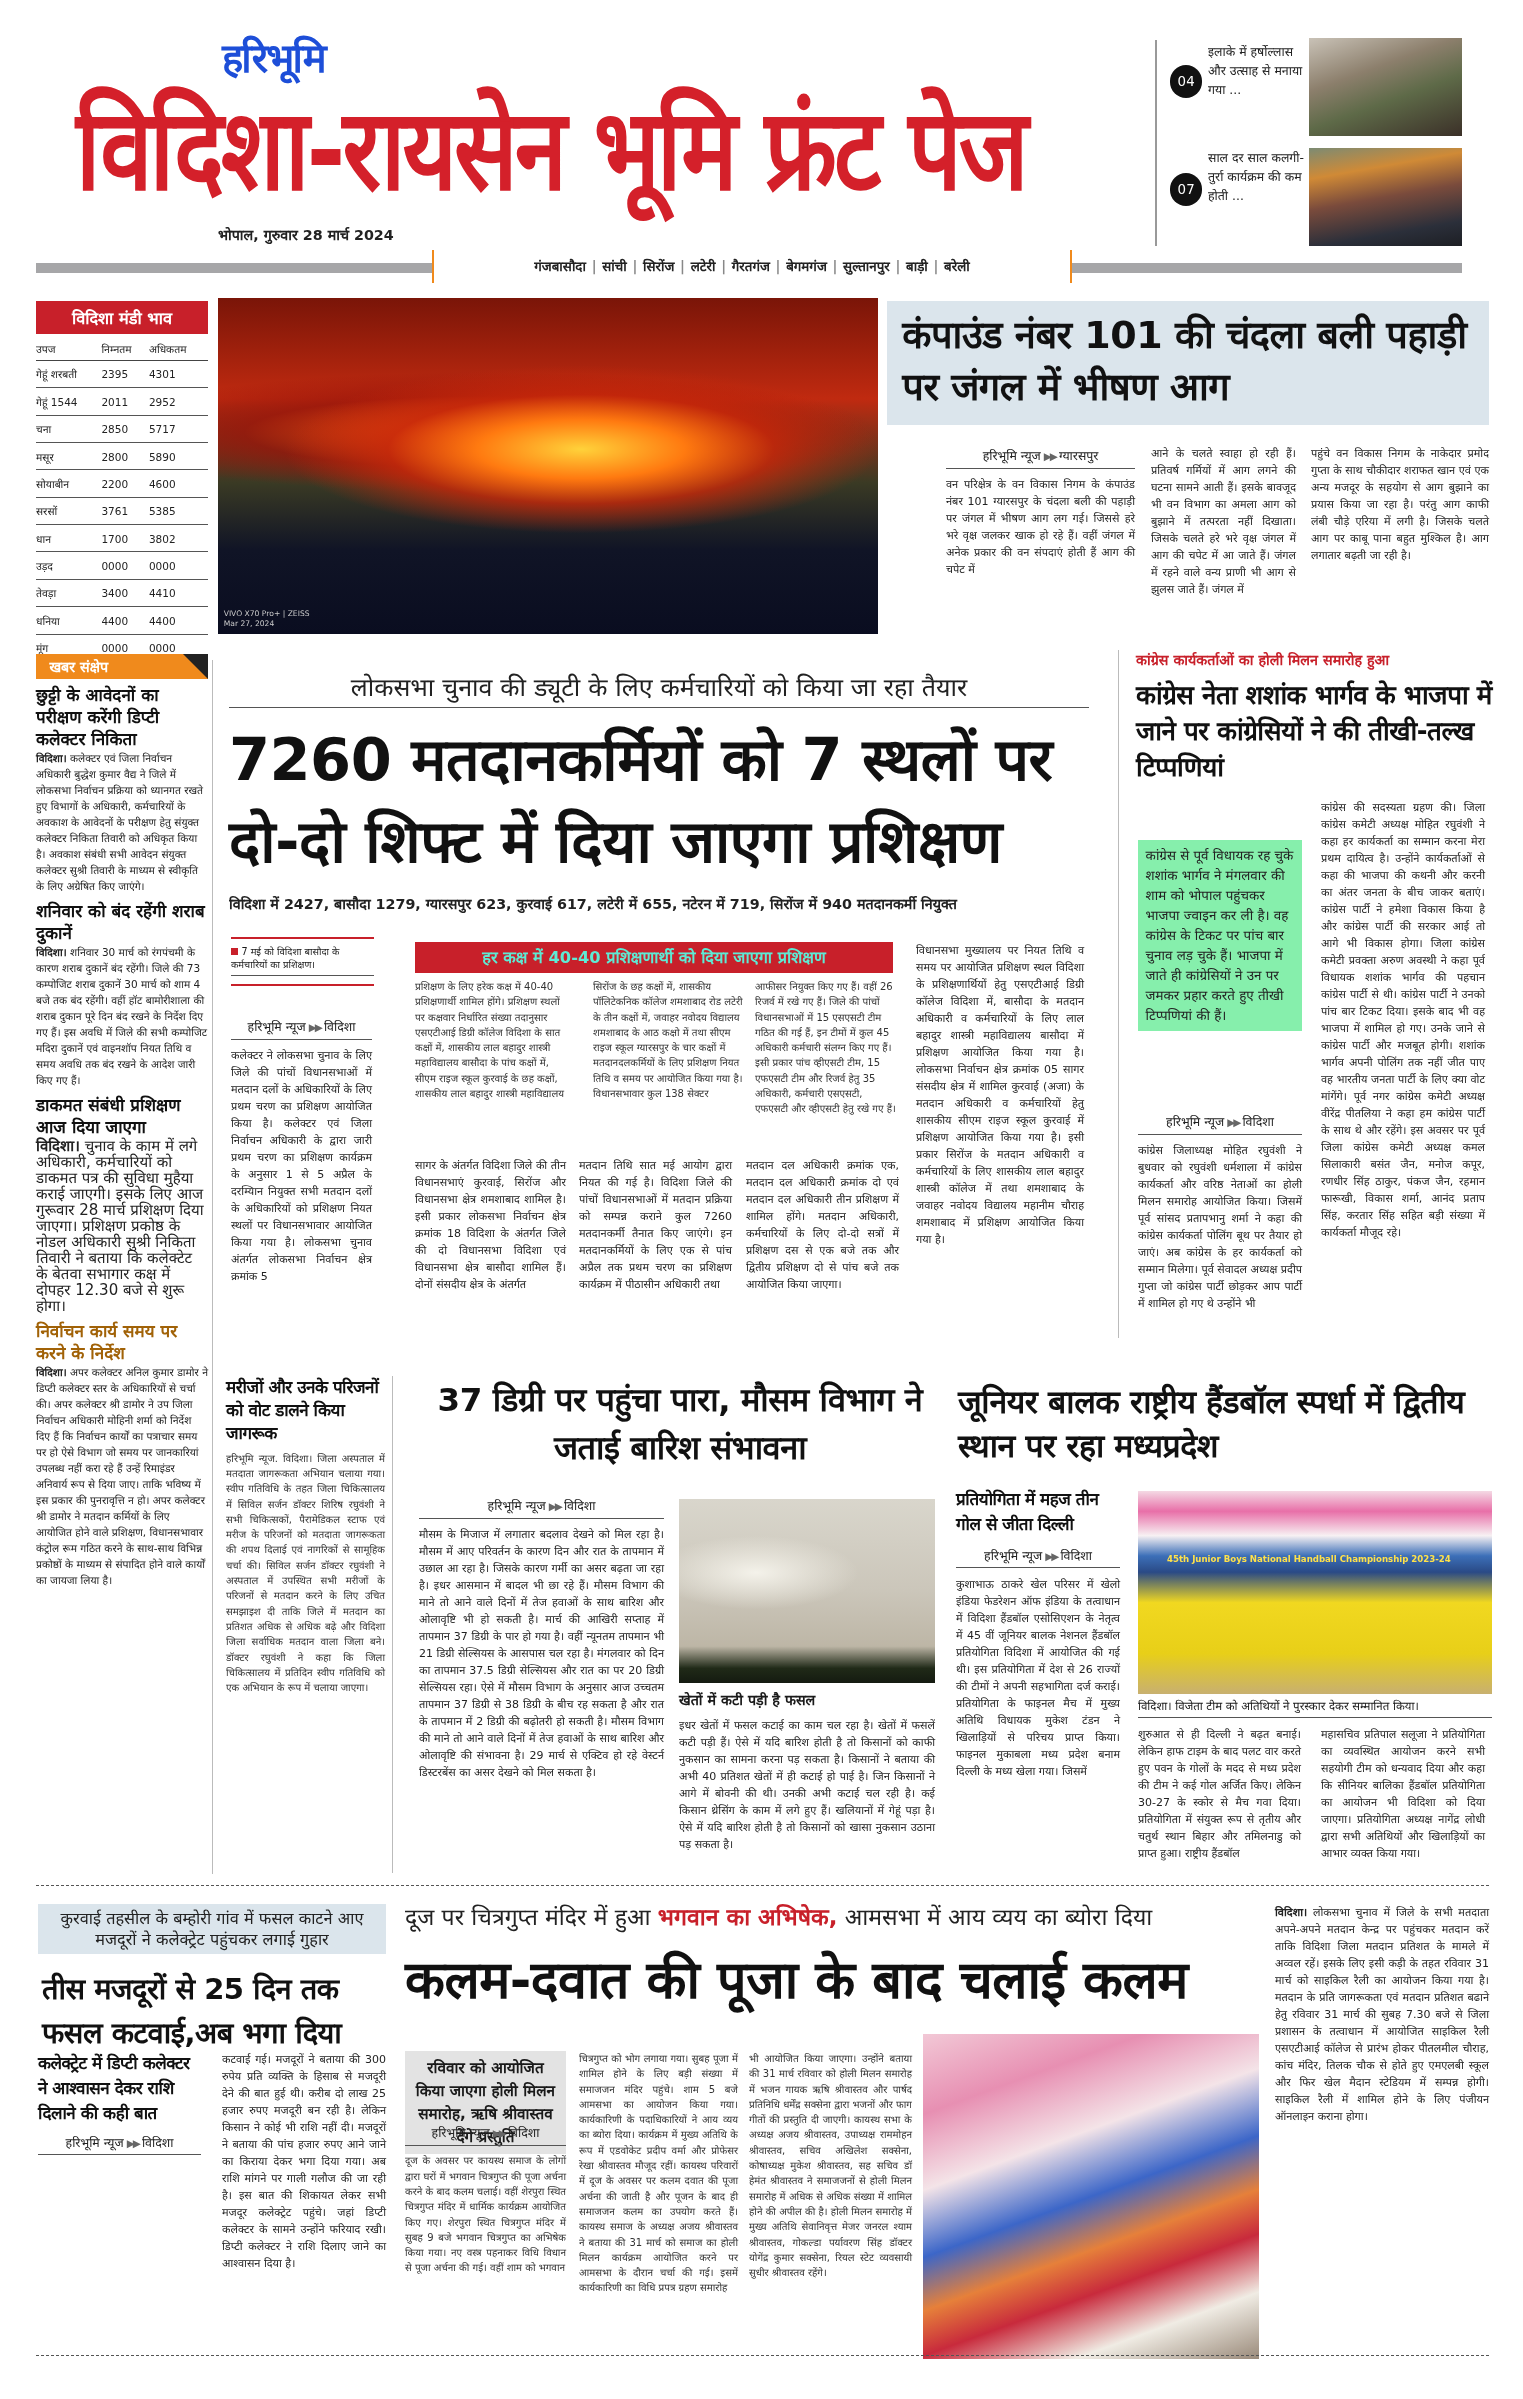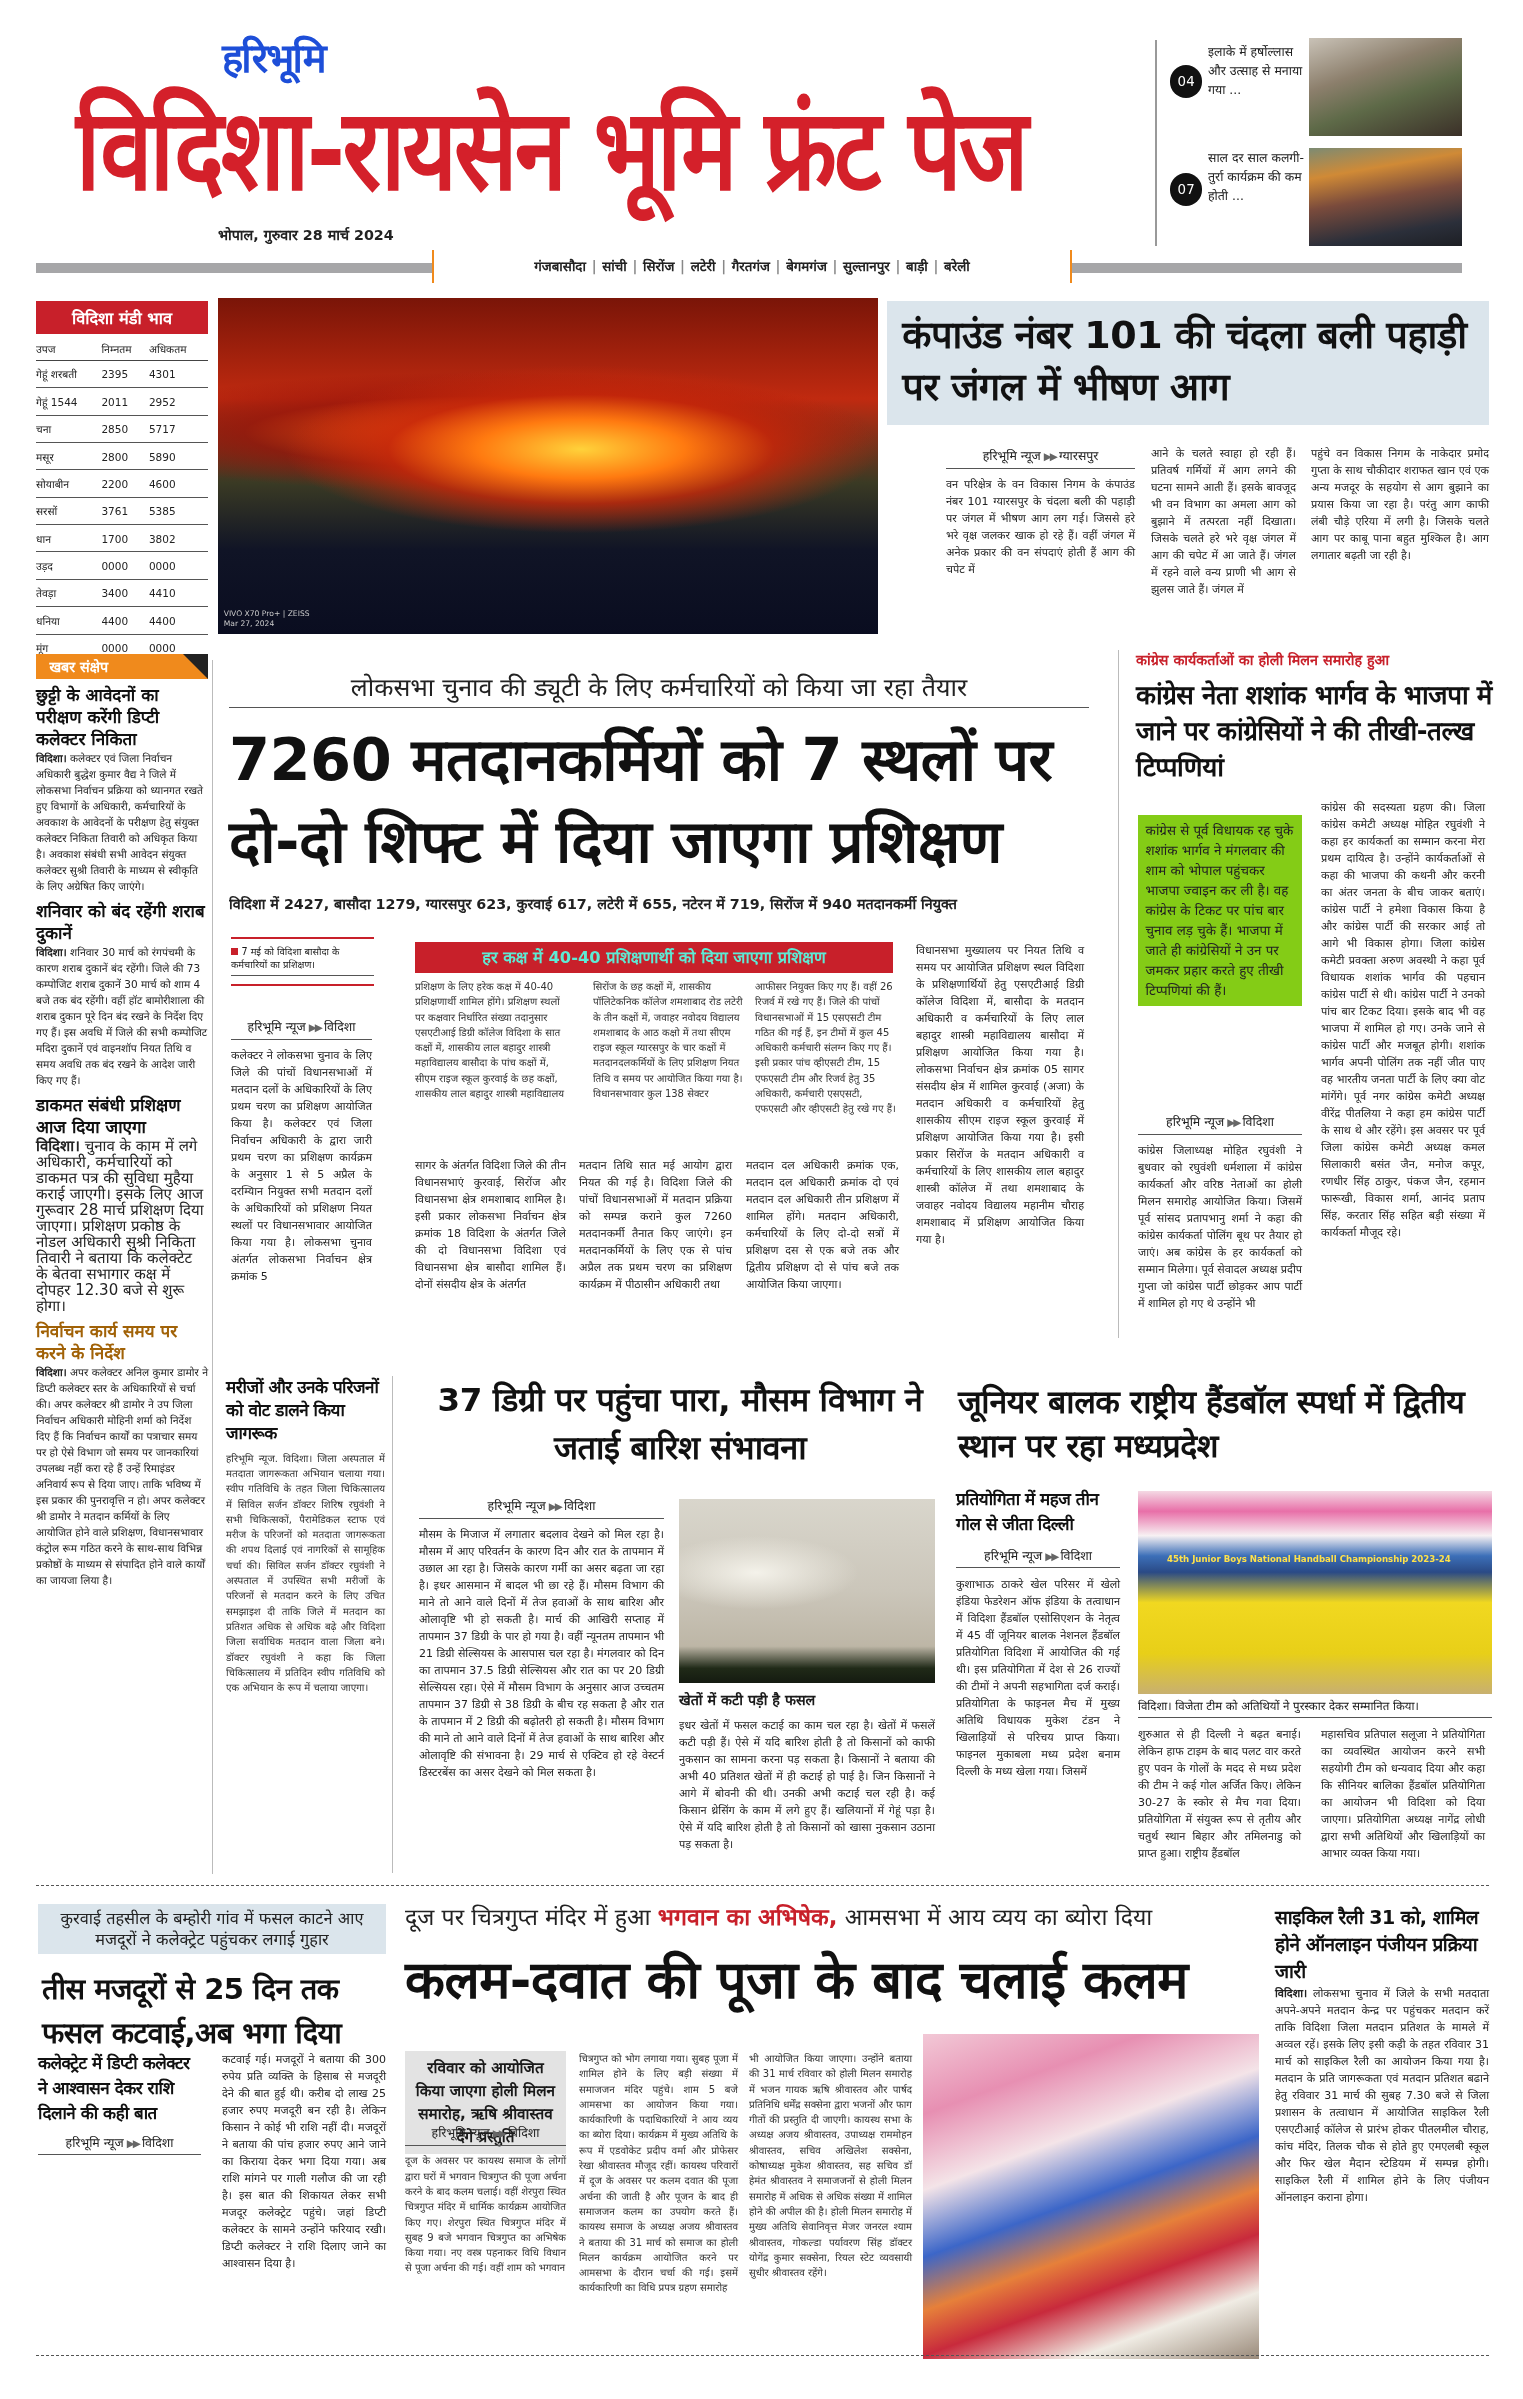--- a/index.html
+++ b/index.html
@@ -189,21 +189,21 @@
 <div class="col small-text" style="left:593px;top:979px;width:151px;">सिरोंज के छह कक्षों में, शासकीय पॉलिटेकनिक कॉलेज शमशाबाद रोड लटेरी के तीन कक्षों में, जवाहर नवोदय विद्यालय शमशाबाद के आठ कक्षो में तथा सीएम राइज स्कूल ग्यारसपुर के चार कक्षों में मतदानदलकर्मियों के लिए प्रशिक्षण नियत तिथि व समय पर आयोजित किया गया है। विधानसभावार कुल 138 सेक्टर</div>
 <div class="col small-text" style="left:755px;top:979px;width:143px;">आफीसर नियुक्त किए गए हैं। वहीं 26 रिजर्व में रखे गए हैं। जिले की पांचों विधानसभाओं में 15 एसएसटी टीम गठित की गई हैं, इन टीमों में कुल 45 अधिकारी कर्मचारी संलग्न किए गए हैं। इसी प्रकार पांच व्हीएसटी टीम, 15 एफएसटी टीम और रिजर्व हेतु 35 अधिकारी, कर्मचारी एसएसटी, एफएसटी और व्हीएसटी हेतु रखे गए हैं।</div>
 <div class="col body-text" style="left:415px;top:1157px;width:151px;">सागर के अंतर्गत विदिशा जिले की तीन विधानसभाएं कुरवाई, सिरोंज और विधानसभा क्षेत्र शमशाबाद शामिल है। इसी प्रकार लोकसभा निर्वाचन क्षेत्र क्रमांक 18 विदिशा के अंतर्गत जिले की दो विधानसभा विदिशा एवं विधानसभा क्षेत्र बासौदा शामिल हैं। दोनों संसदीय क्षेत्र के अंतर्गत</div>
 <div class="col body-text" style="left:579px;top:1157px;width:153px;">मतदान तिथि सात मई आयोग द्वारा नियत की गई है। विदिशा जिले की पांचों विधानसभाओं में मतदान प्रक्रिया को सम्पन्न कराने कुल 7260 मतदानकर्मी तैनात किए जाएंगे। इन मतदानकर्मियों के लिए एक से पांच अप्रैल तक प्रथम चरण का प्रशिक्षण कार्यक्रम में पीठासीन अधिकारी तथा</div>
 <div class="col body-text" style="left:746px;top:1157px;width:153px;">मतदान दल अधिकारी क्रमांक एक, मतदान दल अधिकारी क्रमांक दो एवं मतदान दल अधिकारी तीन प्रशिक्षण में शामिल होंगे। मतदान अधिकारी, कर्मचारियों के लिए दो-दो सत्रों में प्रशिक्षण दस से एक बजे तक और द्वितीय प्रशिक्षण दो से पांच बजे तक आयोजित किया जाएगा।</div>
 <div class="col body-text" style="left:916px;top:942px;width:168px;">विधानसभा मुख्यालय पर नियत तिथि व समय पर आयोजित प्रशिक्षण स्थल विदिशा के प्रशिक्षणार्थियों हेतु एसएटीआई डिग्री कॉलेज विदिशा में, बासौदा के मतदान अधिकारी व कर्मचारियों के लिए लाल बहादुर शास्त्री महाविद्यालय बासौदा में प्रशिक्षण आयोजित किया गया है। लोकसभा निर्वाचन क्षेत्र क्रमांक 05 सागर संसदीय क्षेत्र में शामिल कुरवाई (अजा) के मतदान अधिकारी व कर्मचारियों हेतु शासकीय सीएम राइज स्कूल कुरवाई में प्रशिक्षण आयोजित किया गया है। इसी प्रकार सिरोंज के मतदान अधिकारी व कर्मचारियों के लिए शासकीय लाल बहादुर शास्त्री कॉलेज में तथा शमशाबाद के जवाहर नवोदय विद्यालय महानीम चौराह शमशाबाद में प्रशिक्षण आयोजित किया गया है।</div>
 <div class="vrule" style="left:1118px;top:650px;height:688px;"></div>
 
 <div class="abs" style="left:1136px;top:650px;width:382px;font-size:14.3px;font-weight:bold;color:#c8202a;">कांग्रेस कार्यकर्ताओं का होली मिलन समारोह हुआ</div>
 <div class="abs headline" style="left:1136px;top:677px;width:382px;font-size:26px;line-height:36px;">कांग्रेस नेता शशांक भार्गव के भाजपा में जाने पर कांग्रेसियों ने की तीखी-तल्ख टिप्पणियां</div>
-<div class="abs" style="left:1138px;top:815px;width:164px;background:#84cc16;padding:5.7px 7.6px;font-size:13.4px;line-height:20px;color:#222;">कांग्रेस से पूर्व विधायक रह चुके शशांक भार्गव ने मंगलवार की शाम को भोपाल पहुंचकर भाजपा ज्वाइन कर ली है। वह कांग्रेस के टिकट पर पांच बार चुनाव लड़ चुके हैं। भाजपा में जाते ही कांग्रेसियों ने उन पर जमकर प्रहार करते हुए तीखी टिप्पणियां की हैं।</div>
+<div class="abs" style="left:1138px;top:840px;width:164px;background:#86efac;padding:5.7px 7.6px;font-size:13.4px;line-height:20px;color:#222;">कांग्रेस से पूर्व विधायक रह चुके शशांक भार्गव ने मंगलवार की शाम को भोपाल पहुंचकर भाजपा ज्वाइन कर ली है। वह कांग्रेस के टिकट पर पांच बार चुनाव लड़ चुके हैं। भाजपा में जाते ही कांग्रेसियों ने उन पर जमकर प्रहार करते हुए तीखी टिप्पणियां की हैं।</div>
 <div class="col" style="left:1138px;top:1113px;width:164px;">
   <div class="byline"><span>हरिभूमि न्यूज</span><span class="arrow">▶▶</span><span>विदिशा</span></div>
   <p class="body-text">कांग्रेस जिलाध्यक्ष मोहित रघुवंशी ने बुधवार को रघुवंशी धर्मशाला में कांग्रेस कार्यकर्ता और वरिष्ठ नेताओं का होली मिलन समारोह आयोजित किया। जिसमें पूर्व सांसद प्रतापभानु शर्मा ने कहा की कांग्रेस कार्यकर्ता पोलिंग बूथ पर तैयार हो जाएं। अब कांग्रेस के हर कार्यकर्ता को सम्मान मिलेगा। पूर्व सेवादल अध्यक्ष प्रदीप गुप्ता जो कांग्रेस पार्टी छोड़कर आप पार्टी में शामिल हो गए थे उन्होंने भी</p>
 </div>
 <div class="col body-text" style="left:1321px;top:799px;width:164px;">कांग्रेस की सदस्यता ग्रहण की। जिला कांग्रेस कमेटी अध्यक्ष मोहित रघुवंशी ने कहा हर कार्यकर्ता का सम्मान करना मेरा प्रथम दायित्व है। उन्होंने कार्यकर्ताओं से कहा की भाजपा की कथनी और करनी का अंतर जनता के बीच जाकर बताएं। कांग्रेस पार्टी ने हमेशा विकास किया है और कांग्रेस पार्टी की सरकार आई तो आगे भी विकास होगा। जिला कांग्रेस कमेटी प्रवक्ता अरुण अवस्थी ने कहा पूर्व विधायक शशांक भार्गव की पहचान कांग्रेस पार्टी से थी। कांग्रेस पार्टी ने उनको पांच बार टिकट दिया। इसके बाद भी वह भाजपा में शामिल हो गए। उनके जाने से कांग्रेस पार्टी और मजबूत होगी। शशांक भार्गव अपनी पोलिंग तक नहीं जीत पाए वह भारतीय जनता पार्टी के लिए क्या वोट मांगेंगे। पूर्व नगर कांग्रेस कमेटी अध्यक्ष वीरेंद्र पीतलिया ने कहा हम कांग्रेस पार्टी के साथ थे और रहेंगे। इस अवसर पर पूर्व जिला कांग्रेस कमेटी अध्यक्ष कमल सिलाकारी बसंत जैन, मनोज कपूर, रणधीर सिंह ठाकुर, पंकज जैन, रहमान फारूखी, विकास शर्मा, आनंद प्रताप सिंह, करतार सिंह सहित बड़ी संख्या में कार्यकर्ता मौजूद रहे।</div>
 
 <div class="col" style="left:226px;top:1376px;width:159px;">
   <div class="headline" style="font-size:17px;line-height:23px;margin-bottom:5.7px;">मरीजों और उनके परिजनों को वोट डालने किया जागरूक</div>
   <p class="small-text" style="text-align:justify;">हरिभूमि न्यूज. विदिशा। जिला अस्पताल में मतदाता जागरूकता अभियान चलाया गया। स्वीप गतिविधि के तहत जिला चिकित्सालय में सिविल सर्जन डॉक्टर शिरिष रघुवंशी ने सभी चिकित्सकों, पैरामेडिकल स्टाफ एवं मरीज के परिजनों को मतदाता जागरूकता की शपथ दिलाई एवं नागरिकों से सामूहिक चर्चा की। सिविल सर्जन डॉक्टर रघुवंशी ने अस्पताल में उपस्थित सभी मरीजों के परिजनों से मतदान करने के लिए उचित समझाइश दी ताकि जिले में मतदान का प्रतिशत अधिक से अधिक बढ़े और विदिशा जिला सर्वाधिक मतदान वाला जिला बने। डॉक्टर रघुवंशी ने कहा कि जिला चिकित्सालय में प्रतिदिन स्वीप गतिविधि को एक अभियान के रूप में चलाया जाएगा।</p>
 </div>
@@ -250,17 +250,16 @@
 <div class="abs" style="left:405px;top:2051px;width:161px;background:#e3e3e3;padding:5.7px;font-size:15.3px;line-height:23px;font-weight:bold;text-align:center;">रविवार को आयोजित किया जाएगा होली मिलन समारोह, ऋषि श्रीवास्तव देंगे प्रस्तुति</div>
 <div class="col" style="left:405px;top:2124px;width:161px;">
   <div class="byline"><span>हरिभूमि न्यूज</span><span class="arrow">▶▶</span><span>विदिशा</span></div>
   <p class="small-text" style="text-align:justify;">दूज के अवसर पर कायस्थ समाज के लोगों द्वारा घरों में भगवान चित्रगुप्त की पूजा अर्चना करने के बाद कलम चलाई। वहीं शेरपुरा स्थित चित्रगुप्त मंदिर में धार्मिक कार्यक्रम आयोजित किए गए। शेरपुरा स्थित चित्रगुप्त मंदिर में सुबह 9 बजे भगवान चित्रगुप्त का अभिषेक किया गया। नए वस्त्र पहनाकर विधि विधान से पूजा अर्चना की गई। वहीं शाम को भगवान</p>
 </div>
 <div class="col small-text" style="left:579px;top:2051px;width:159px;text-align:justify;">चित्रगुप्त को भोग लगाया गया। सुबह पूजा में शामिल होने के लिए बड़ी संख्या में समाजजन मंदिर पहुंचे। शाम 5 बजे आमसभा का आयोजन किया गया। कार्यकारिणी के पदाधिकारियों ने आय व्यय का ब्योरा दिया। कार्यक्रम में मुख्य अतिथि के रूप में एडवोकेट प्रदीप वर्मा और प्रोफेसर रेखा श्रीवास्तव मौजूद रहीं। कायस्थ परिवारों में दूज के अवसर पर कलम दवात की पूजा अर्चना की जाती है और पूजन के बाद ही समाजजन कलम का उपयोग करते हैं। कायस्थ समाज के अध्यक्ष अजय श्रीवास्तव ने बताया की 31 मार्च को समाज का होली मिलन कार्यक्रम आयोजित करने पर आमसभा के दौरान चर्चा की गई। इसमें कार्यकारिणी का विधि प्रपत्र ग्रहण समारोह</div>
 <div class="col small-text" style="left:749px;top:2051px;width:163px;text-align:justify;">भी आयोजित किया जाएगा। उन्होंने बताया की 31 मार्च रविवार को होली मिलन समारोह में भजन गायक ऋषि श्रीवास्तव और पार्षद प्रतिनिधि धर्मेंद्र सक्सेना द्वारा भजनों और फाग गीतों की प्रस्तुति दी जाएगी। कायस्थ सभा के अध्यक्ष अजय श्रीवास्तव, उपाध्यक्ष राममोहन श्रीवास्तव, सचिव अखिलेश सक्सेना, कोषाध्यक्ष मुकेश श्रीवास्तव, सह सचिव डॉ हेमंत श्रीवास्तव ने समाजजनों से होली मिलन समारोह में अधिक से अधिक संख्या में शामिल होने की अपील की है। होली मिलन समारोह में मुख्य अतिथि सेवानिवृत्त मेजर जनरल श्याम श्रीवास्तव, गोकल्डा पर्यावरण सिंह डॉक्टर योगेंद्र कुमार सक्सेना, रियल स्टेट व्यवसायी सुधीर श्रीवास्तव रहेंगे।</div>
 <div class="photo" style="left:923px;top:2034px;width:336px;height:325px;background:linear-gradient(160deg,#f2c8d6 0%,#e78fb2 18%,#f4e4e8 35%,#3c66c8 50%,#e6803a 62%,#c82a3c 72%,#f0ece4 85%,#9a8a7a 100%);"></div>
 
 <div class="col" style="left:1275px;top:1904px;width:214px;">
-  <div class="headline" style="font-size:19px;line-height:27px;">साइकिल रैली 31 को, शामिल होने ऑनलाइन पंजीयन प्रक्रिया जारी</div>
   <p class="body-text"><b>विदिशा।</b> <span>लोकसभा चुनाव में जिले के सभी मतदाता अपने-अपने मतदान केन्द्र पर पहुंचकर मतदान करें ताकि विदिशा जिला मतदान प्रतिशत के मामले में अव्वल रहें। इसके लिए इसी कड़ी के तहत रविवार 31 मार्च को साइकिल रैली का आयोजन किया गया है। मतदान के प्रति जागरूकता एवं मतदान प्रतिशत बढाने हेतु रविवार 31 मार्च की सुबह 7.30 बजे से जिला प्रशासन के तत्वाधान में आयोजित साइकिल रैली एसएटीआई कॉलेज से प्रारंभ होकर पीतलमील चौराह, कांच मंदिर, तिलक चौक से होते हुए एमएलबी स्कूल और फिर खेल मैदान स्टेडियम में सम्पन्न होगी। साइकिल रैली में शामिल होने के लिए पंजीयन ऑनलाइन कराना होगा।</span></p>
 </div>
 <div class="dashline" style="left:36px;top:2355px;width:1453px;"></div>
 
 
 </body></html>

